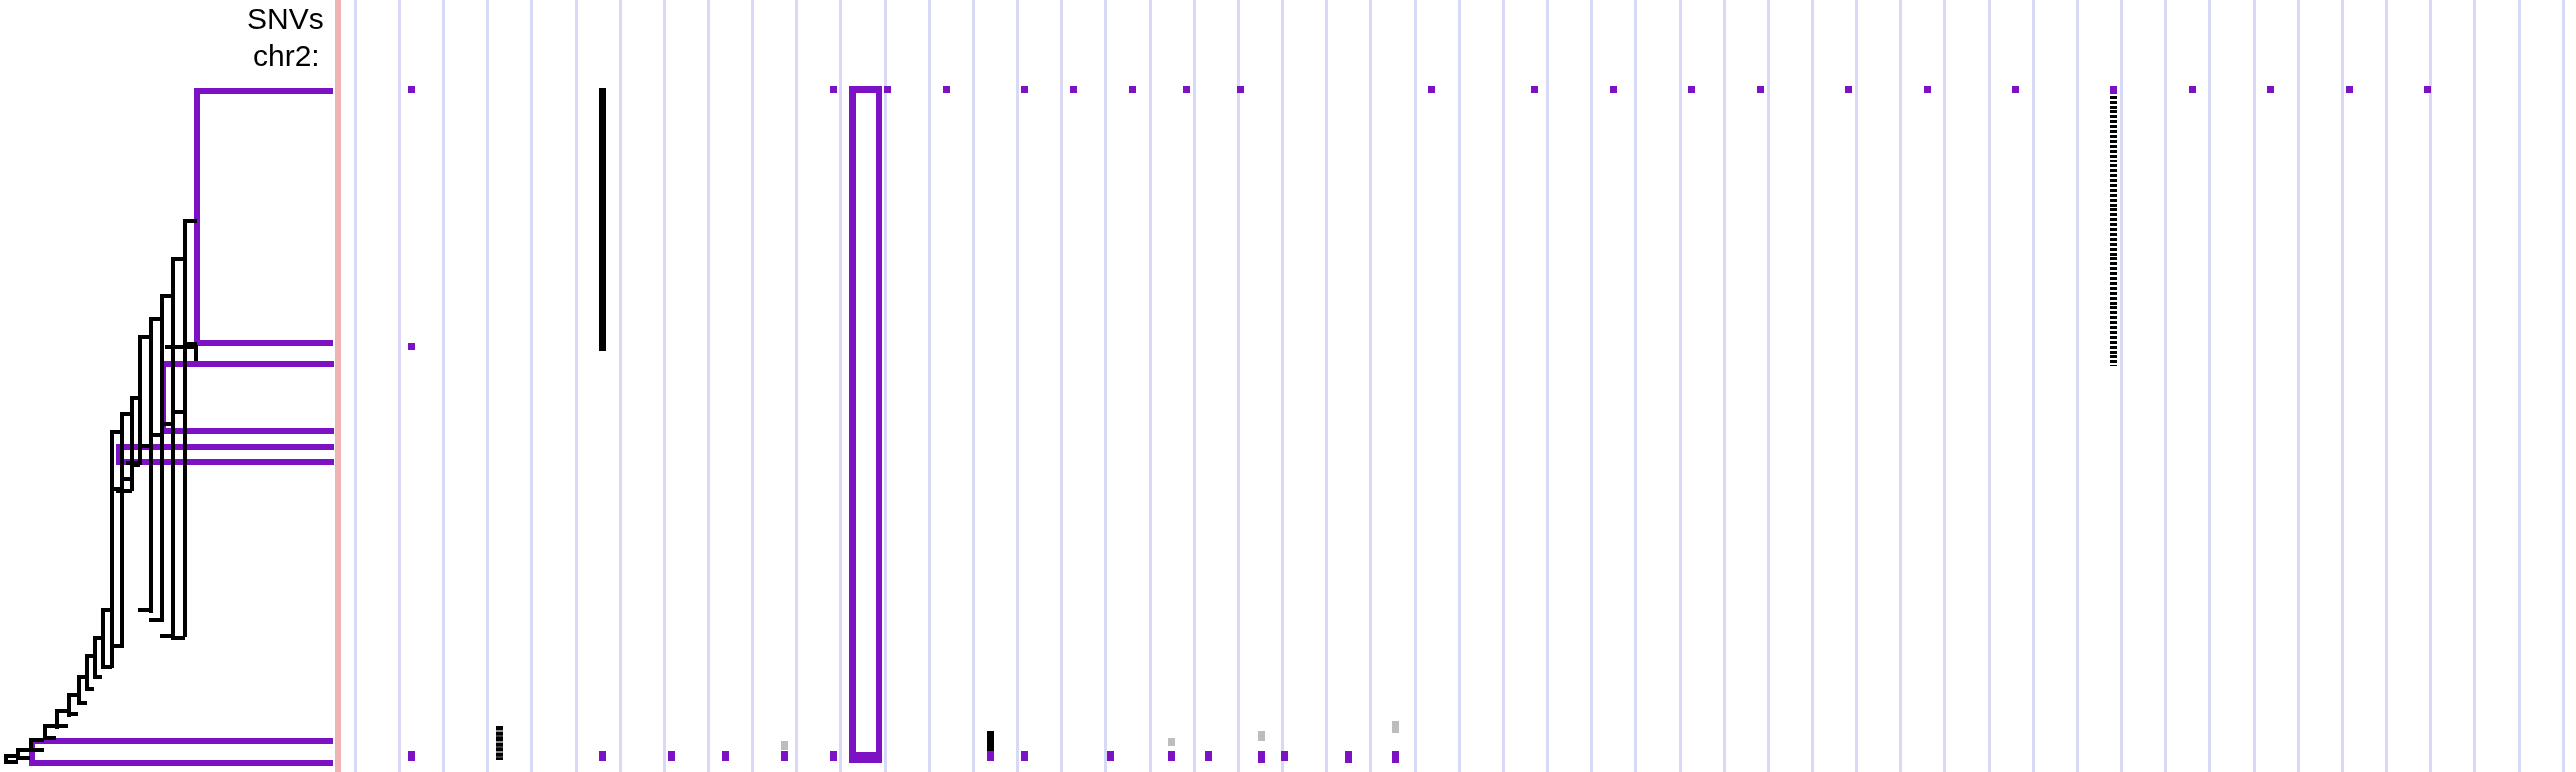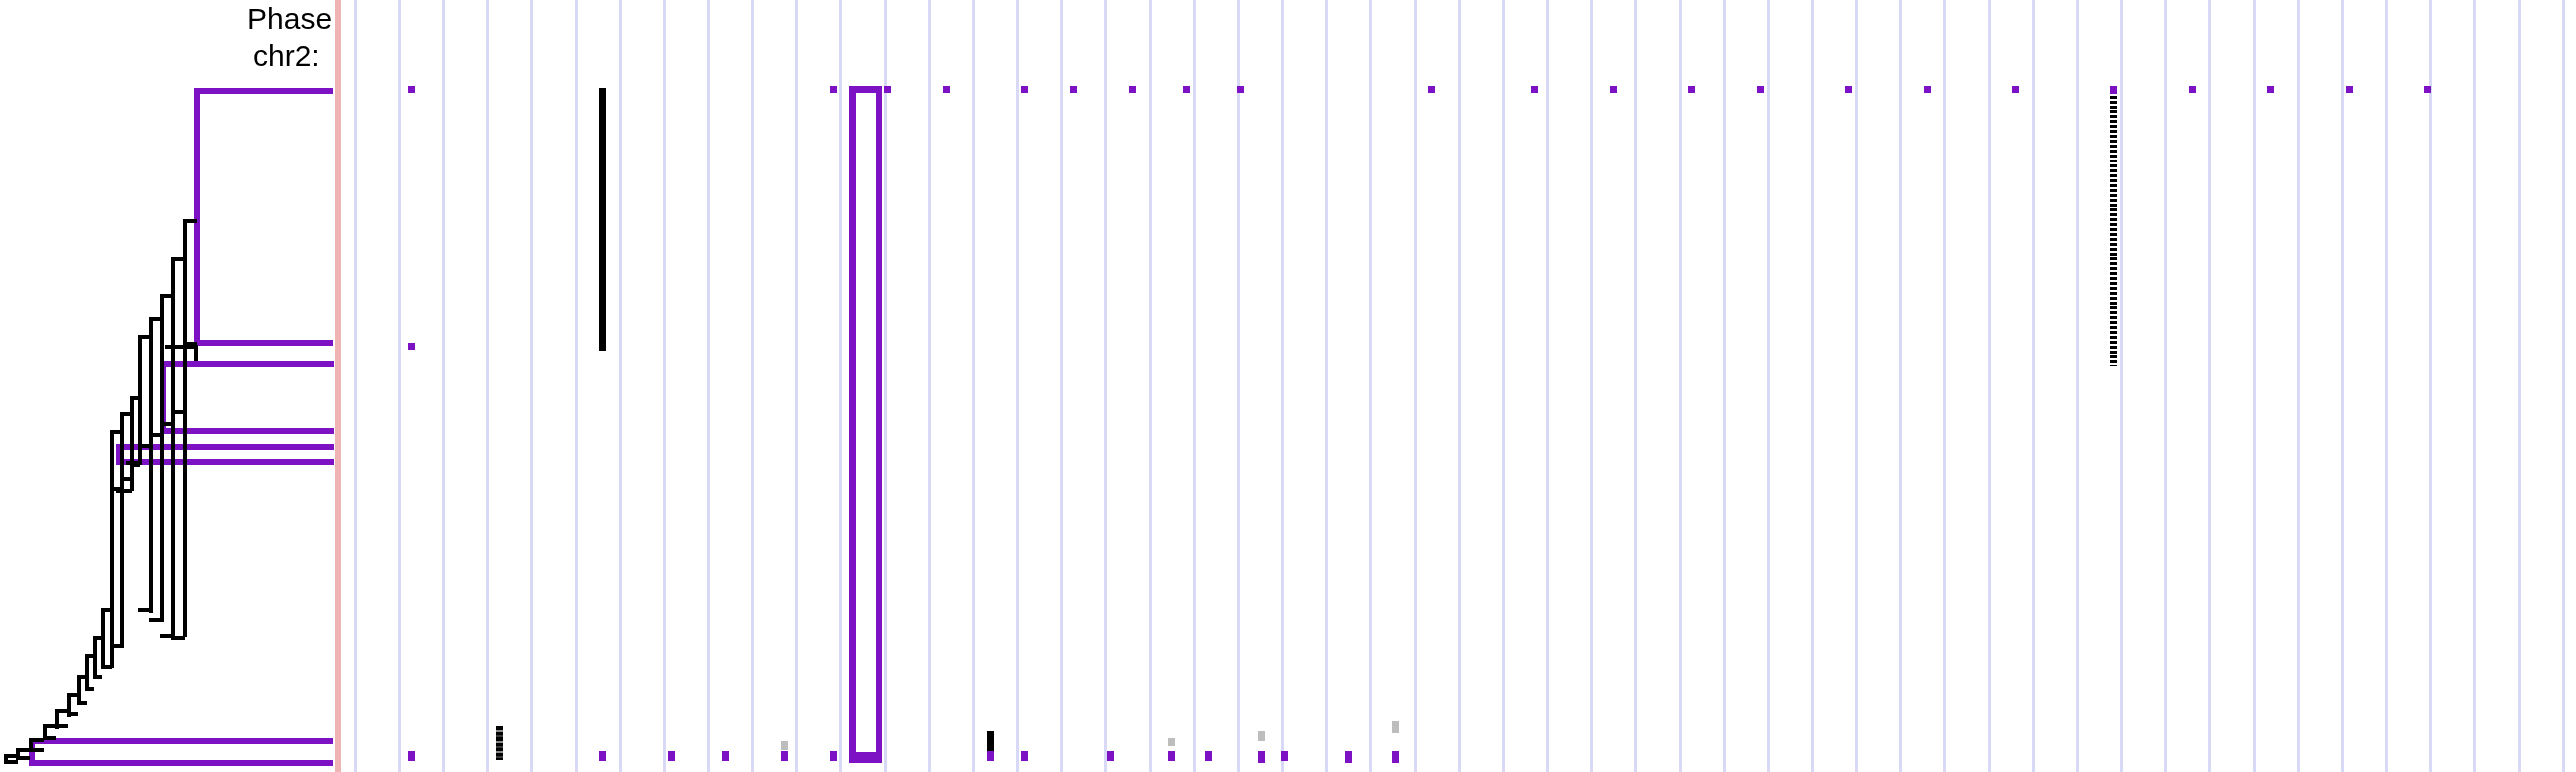--- a/index.html
+++ b/index.html
@@ -72,21 +72,21 @@
   #dendro{position:absolute;left:0;top:0;width:338px;height:772px;}
 
   
   #panel-sep{position:absolute;left:335px;top:0px;width:3.9px;height:772px;background:#f0b3b3;}
 </style>
 </head>
 <body>
 
 <div id="app">
 
-  <div class="ruler-text" id="scale-label">Phase</div>
+  <div class="ruler-text" id="scale-label">SNVs</div>
 
   <div class="ruler-text" id="chr-label">chr2:</div>
 
   <div class="ruler-text" id="bases-label">200 bases</div>
 
   <div id="scalebar">
     <div class="cap l"></div>
     <div class="bar"></div>
     <div class="cap r"></div>
   </div>

